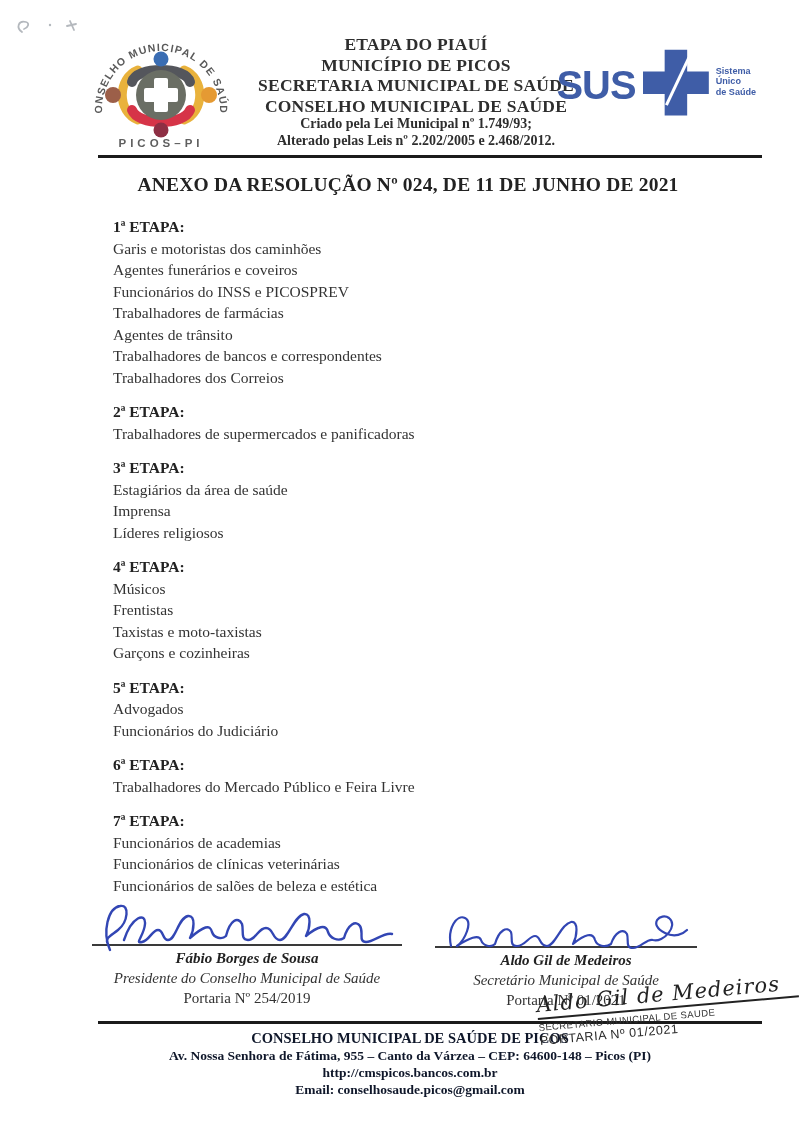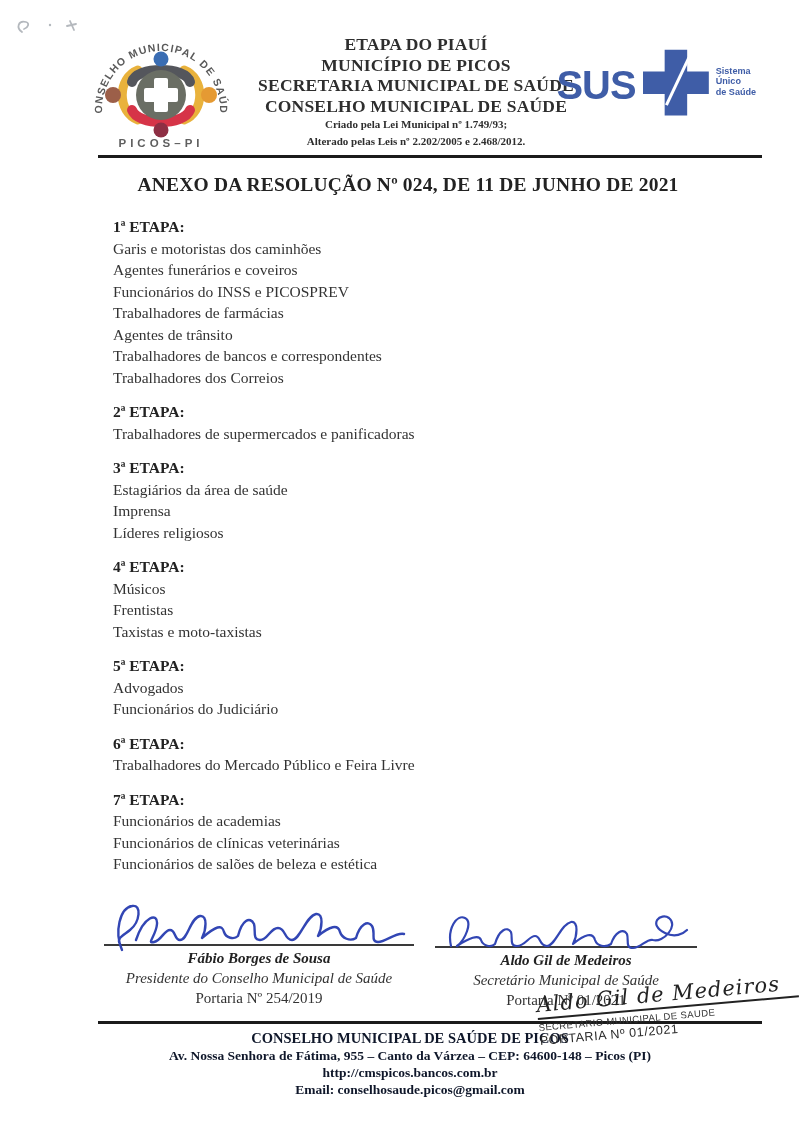--- a/index.html
+++ b/index.html
@@ -6,40 +6,40 @@
   .page{
     position:relative;width:800px;height:1136px;margin:0 auto;
     background:#ffffff;overflow:hidden;
     font-family:"Liberation Serif", serif;color:#2e2e2e;
   }
   
   .pencil-mark{position:absolute;left:12px;top:16px;}
   .cms-logo{position:absolute;left:86px;top:26px;}
   .org-block{position:absolute;left:246px;top:34px;width:340px;text-align:center;}
   .org-line{font-weight:bold;font-size:17.5px;line-height:20.5px;letter-spacing:.2px;}
-  .law-line{font-weight:bold;font-size:11px;line-height:16.5px;}
+  .law-line{font-weight:bold;font-size:14px;line-height:16.5px;}
   .sus-logo{position:absolute;left:556px;top:48px;}
   .rule{position:absolute;left:98px;width:664px;height:3px;background:#1b1b1b;}
   .rule.header-rule{top:155px;}
   .rule.footer-rule{top:1021px;height:2.5px;}
   
   .doc-title{
     position:absolute;left:0;top:174px;width:800px;text-align:center;
     font-weight:bold;font-size:19.5px;letter-spacing:.2px;color:#222;padding-left:8px;
   }
   
   .stages{position:absolute;left:113px;top:216px;width:560px;}
   .stage{margin-bottom:13px;}
   .stage h3{
     margin:0;font-size:15.5px;font-weight:bold;line-height:21.5px;color:#222;
   }
   .stage .item{font-size:15.5px;line-height:21.5px;color:#333;}
   
   .sig-block{position:absolute;text-align:center;}
-  .sig-block.left{left:104px;top:898px;width:310px;}
+  .sig-block.left{left:92px;top:898px;width:310px;}
   .sig-block.right{left:435px;top:902px;width:262px;}
   .sig-ink{display:block;overflow:visible;}
   .sig-block.left .sig-ink{height:58px;margin:0 0 -12px 2px;}
   .sig-block.right .sig-ink{height:46px;margin:6px 0 -8px 6px;}
   .sig-rule{border-bottom:2px solid #3a3a3a;}
   .sig-name{font-size:15px;font-weight:bold;font-style:italic;line-height:20px;margin-top:2px;color:#222;}
   .sig-role{font-size:15px;line-height:20px;color:#333;font-style:italic;}
   .sig-port{font-size:15px;line-height:20px;color:#333;}
   
   .stamp{
@@ -148,20 +148,21 @@
       <h3>3ª ETAPA:</h3>
       <div class="item">Estagiários da área de saúde</div>
       <div class="item">Imprensa</div>
       <div class="item">Líderes religiosos</div>
     </section>
     <section class="stage">
       <h3>4ª ETAPA:</h3>
       <div class="item">Músicos</div>
       <div class="item">Frentistas</div>
       <div class="item">Taxistas e moto-taxistas</div>
+      <div class="item">Garçons e cozinheiras</div>
     </section>
     <section class="stage">
       <h3>5ª ETAPA:</h3>
       <div class="item">Advogados</div>
       <div class="item">Funcionários do Judiciário</div>
     </section>
     <section class="stage">
       <h3>6ª ETAPA:</h3>
       <div class="item">Trabalhadores do Mercado Público e Feira Livre</div>
     </section>

